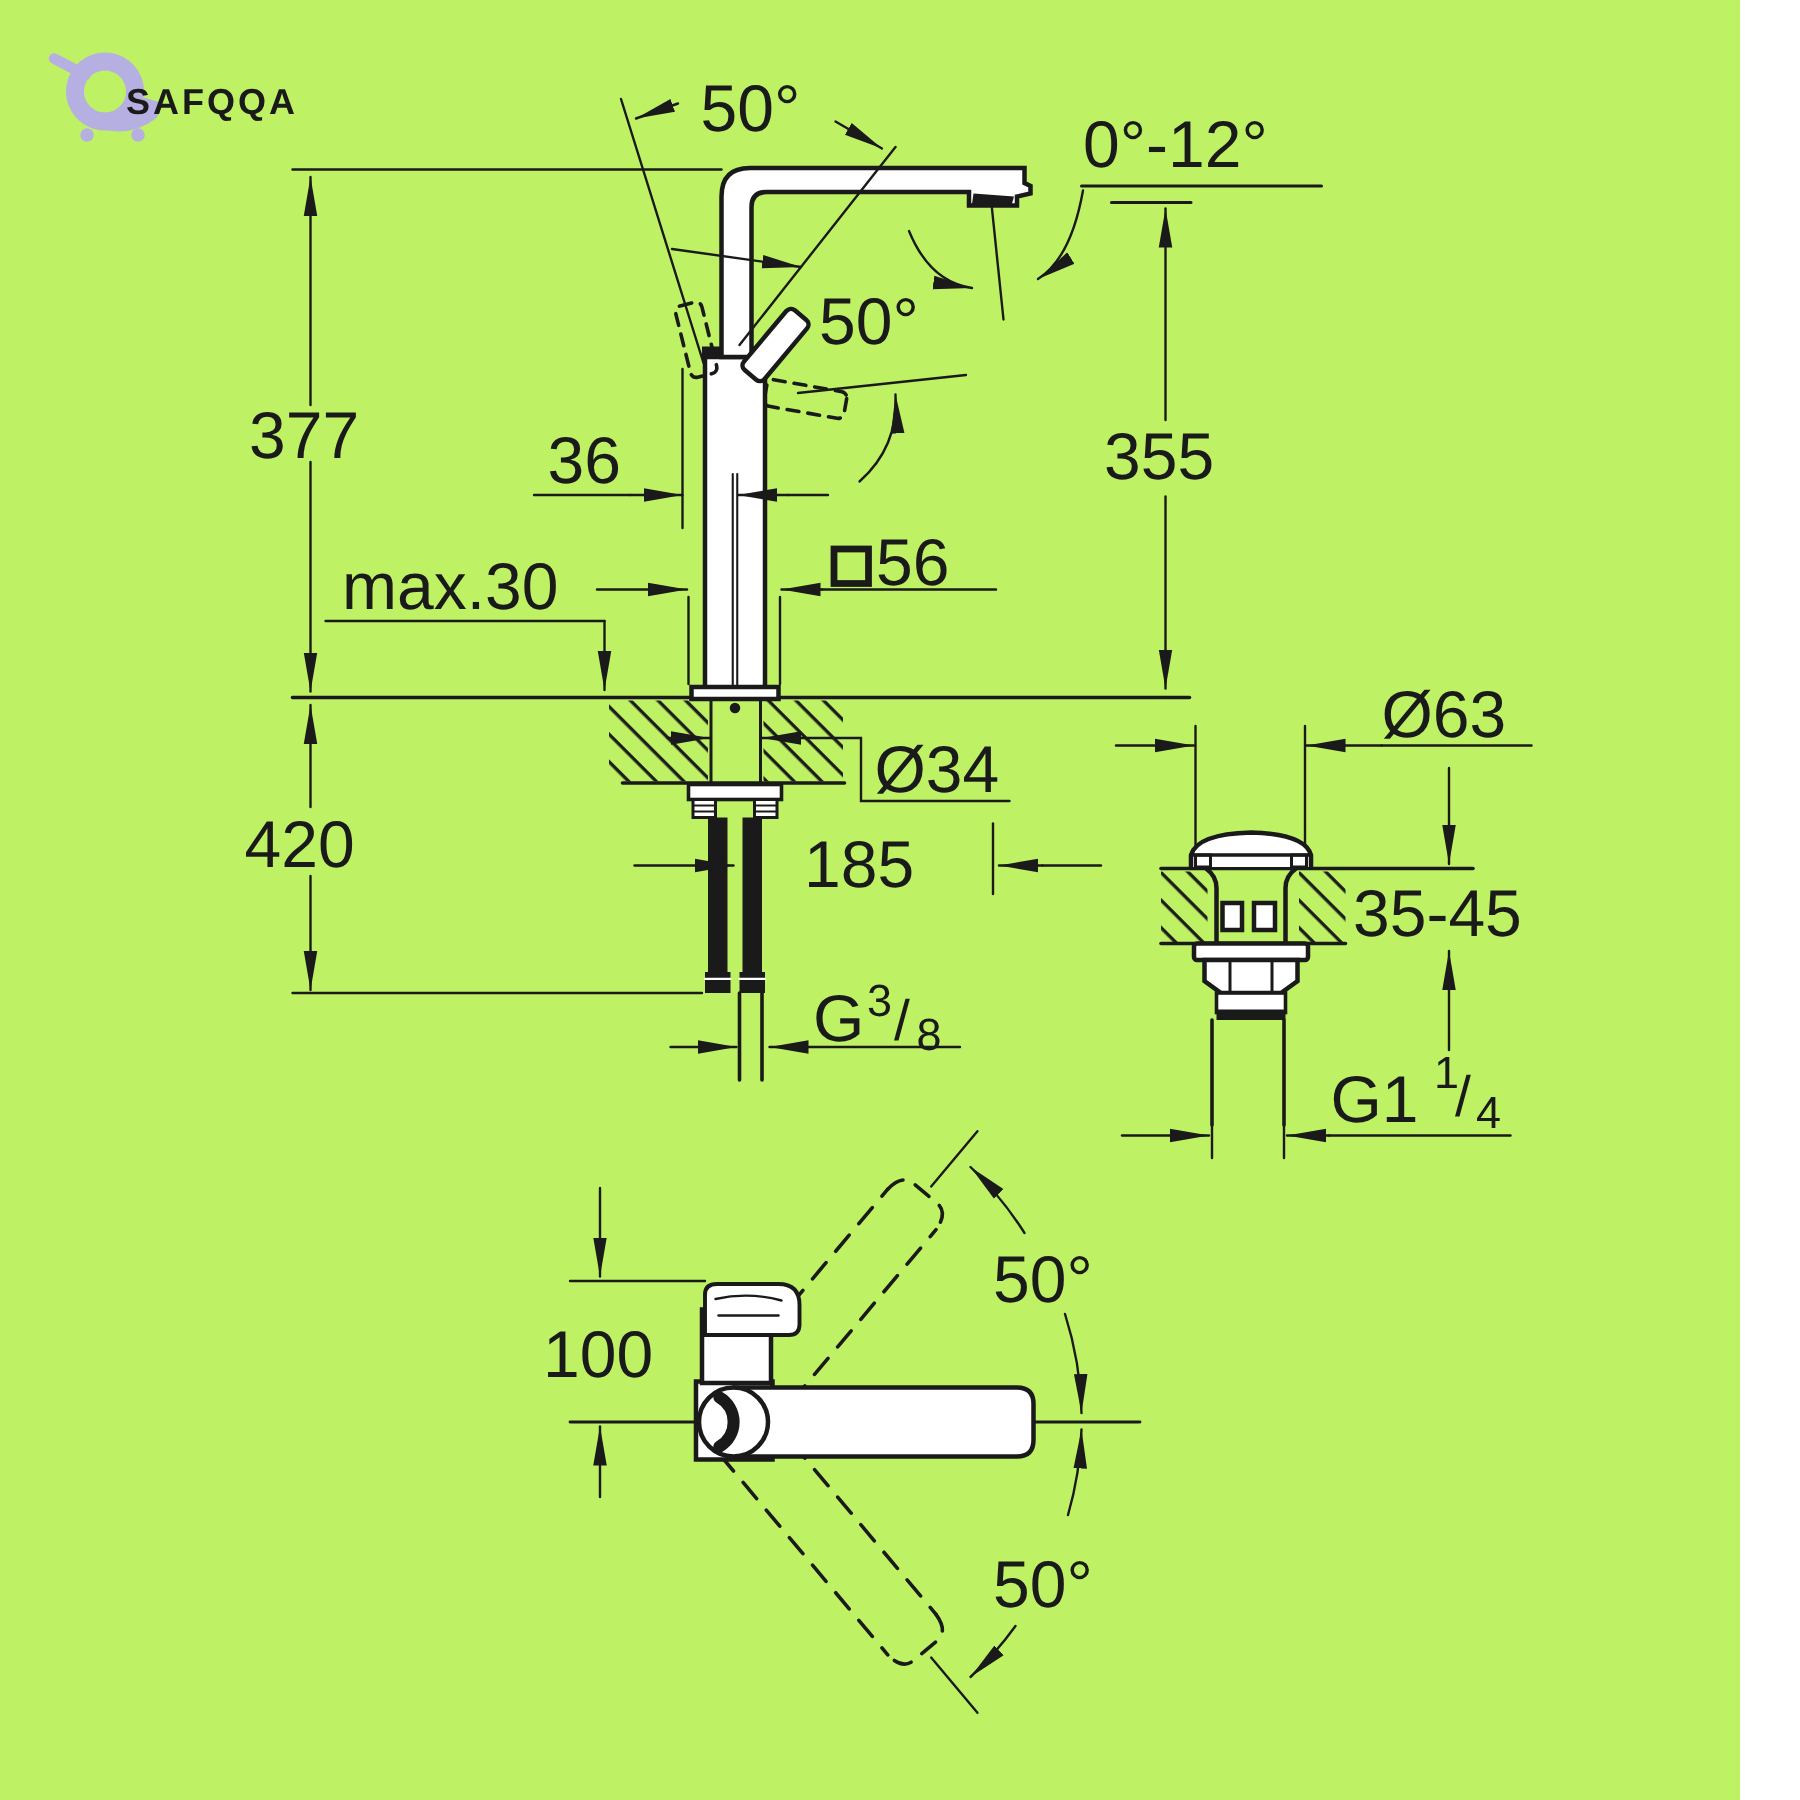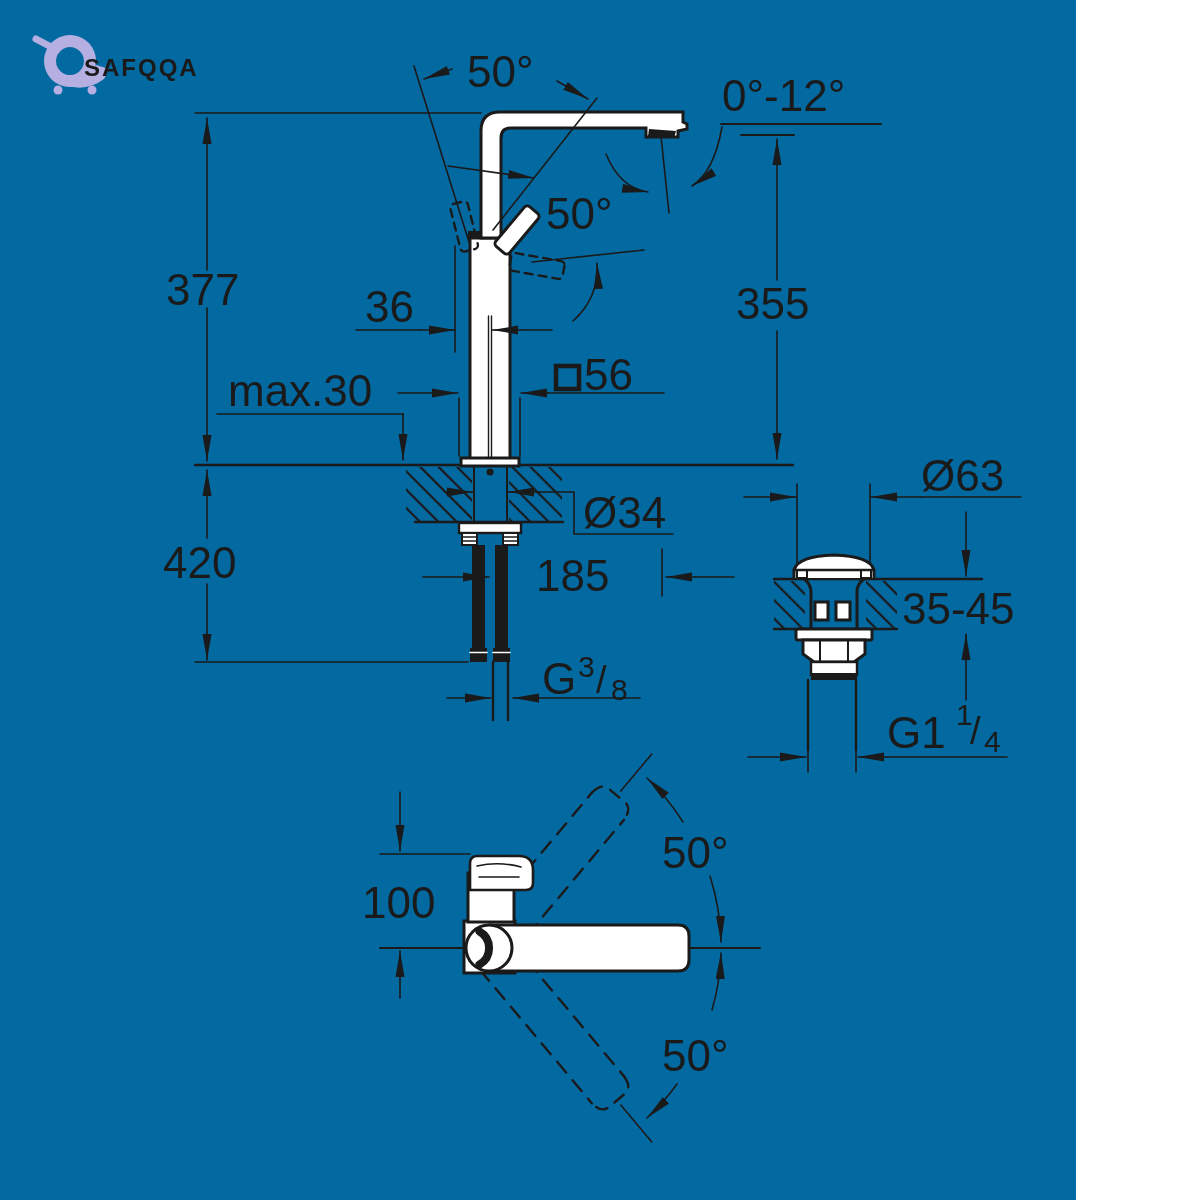--- a/index.html
+++ b/index.html
@@ -1,16 +1,16 @@
 <!DOCTYPE html>
 <html><head>
 <meta charset="utf-8">
 <style>
   html,body{margin:0;padding:0;background:#ffffff;}
-  .stage{width:1076px;height:1200px;position:relative;background:#0369a1;overflow:hidden;}
+  .stage{width:1160px;height:1200px;position:relative;background:#bef264;overflow:hidden;}
   svg{display:block;}
   text{font-family:"Liberation Sans","DejaVu Sans",sans-serif;fill:#1a1a1a;}
   .dim{font-size:44px;}
   .sup{font-size:30px;}
   .slash{font-size:38px;}
   .brand{font-size:24px;font-weight:700;letter-spacing:2px;}
 </style>
 </head>
 <body>
 

